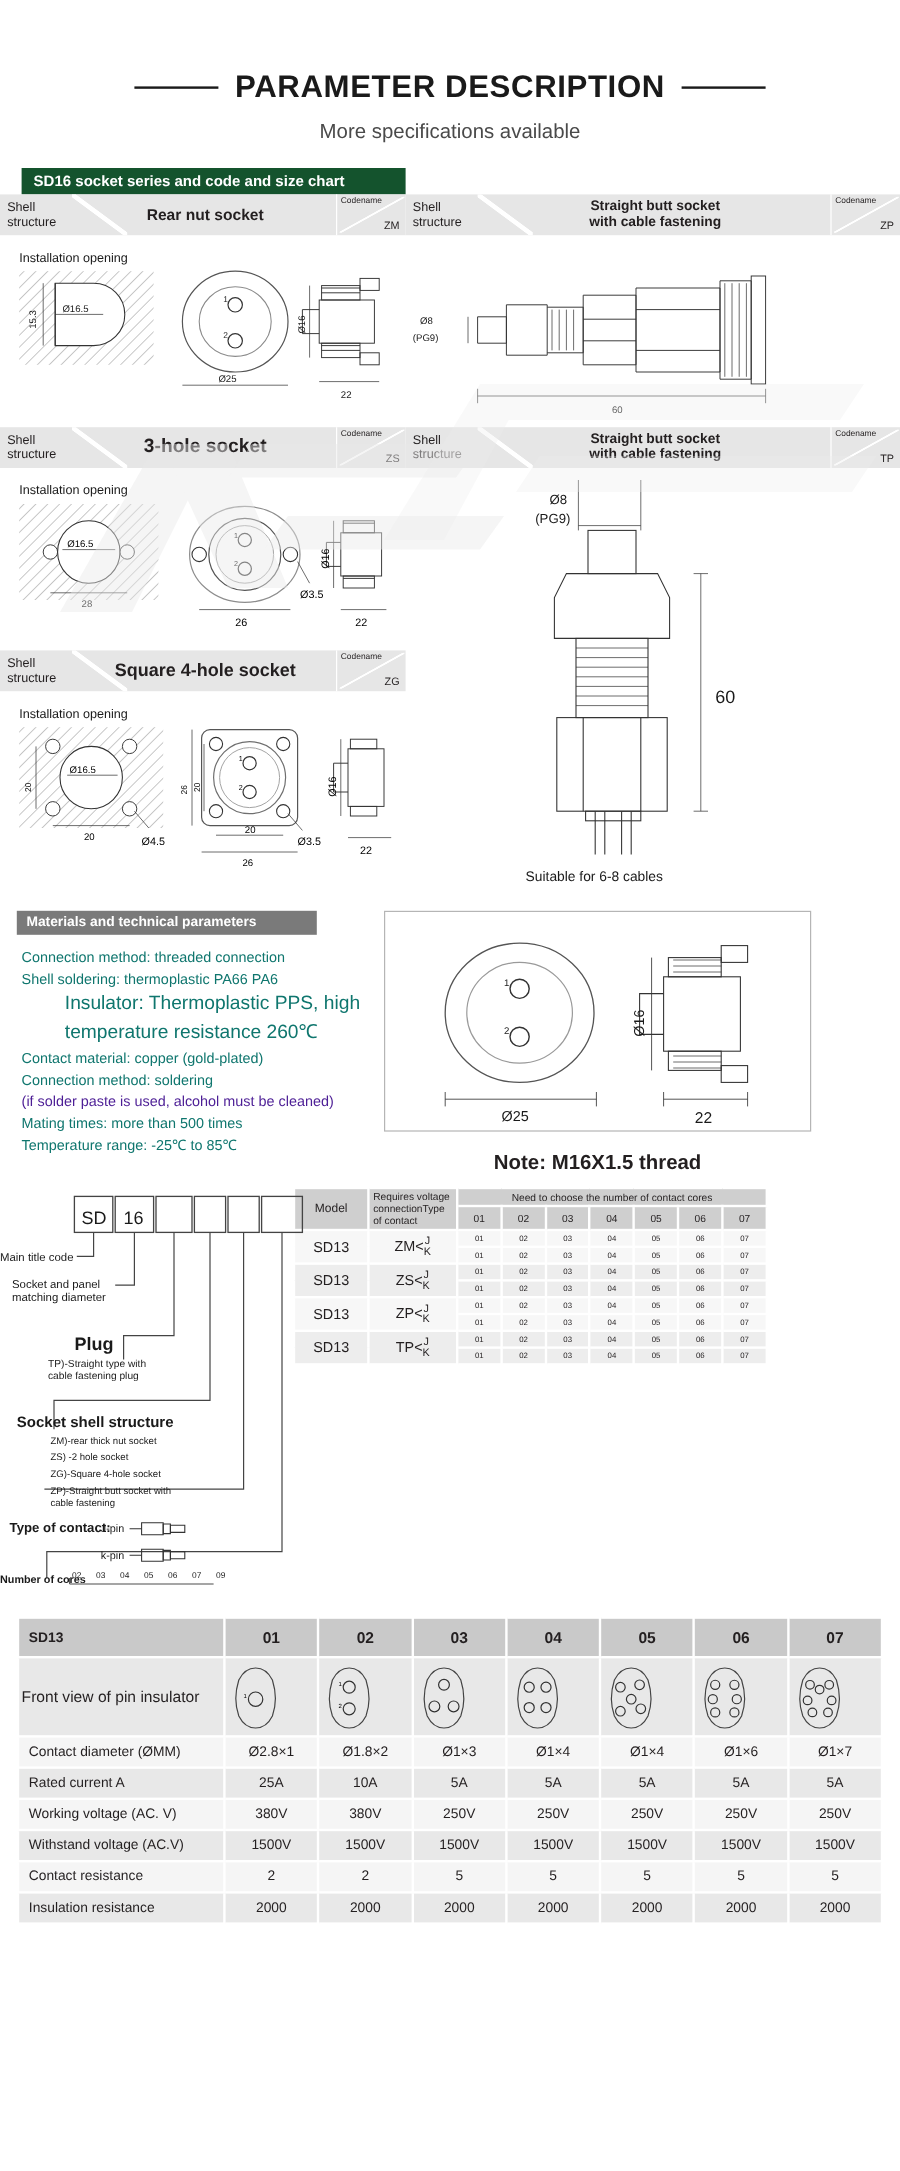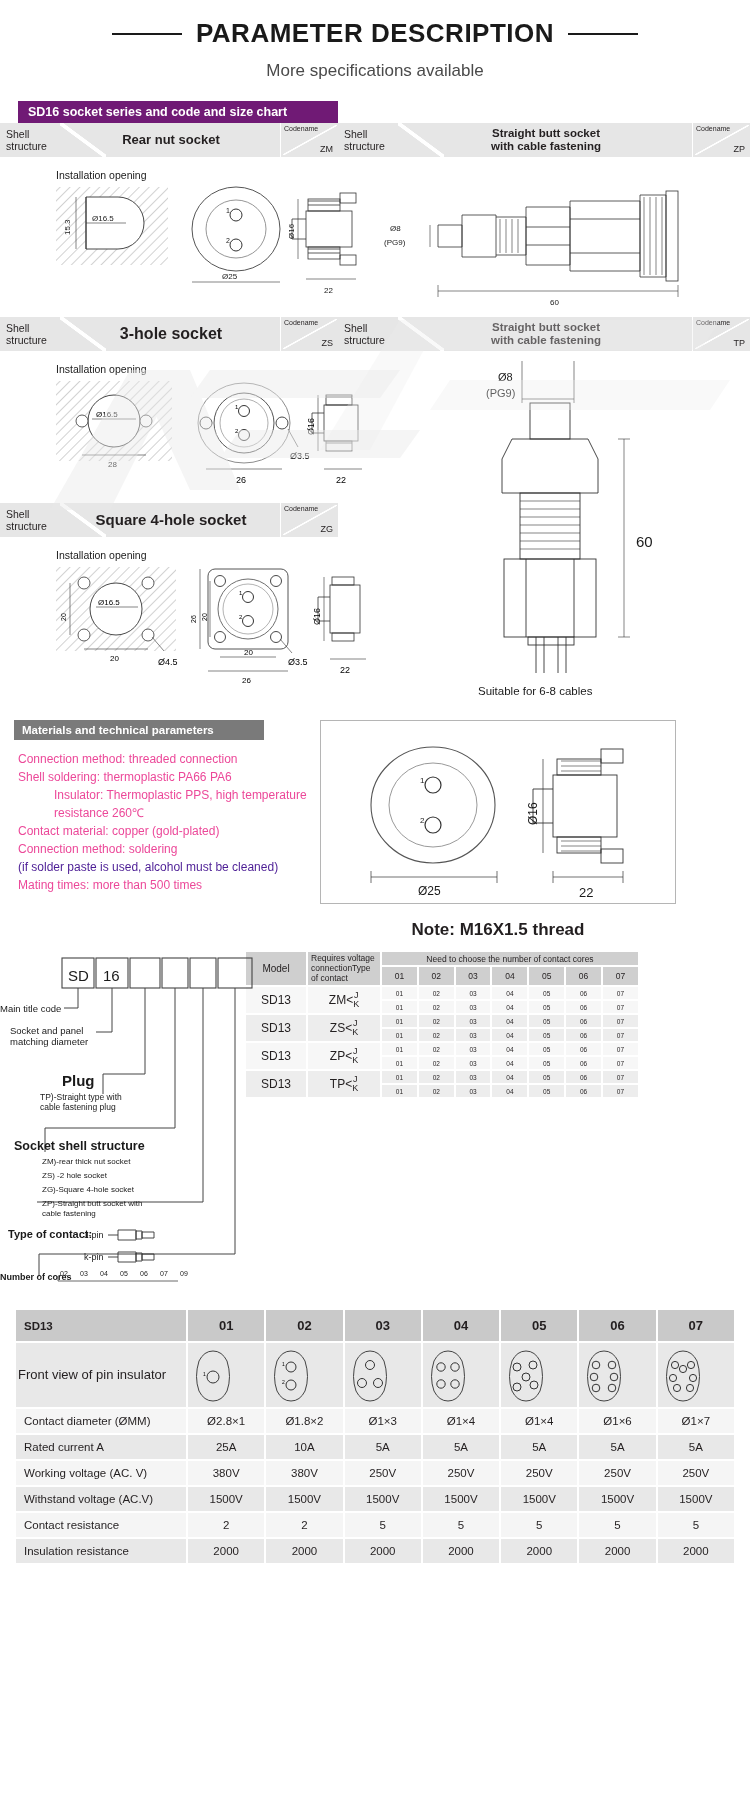--- a/index.html
+++ b/index.html
@@ -7,31 +7,31 @@
     width: 750px;
     background: #ffffff;
     font-family: "Liberation Sans", sans-serif;
     color: #231f20;
     position: relative;
   }
   .page { width: 750px; position: relative; overflow: hidden; }
 
   
   .header { padding: 18px 0 6px; text-align: center; }
-  .title-row { display: flex; align-items: center; justify-content: center; gap: 14px; }
+  .title-row { display: flex; align-items: center; justify-content: center; gap: 14px; margin-top: 39px; }
   .title-rule { width: 70px; height: 2px; background: #1a1a1a; }
   .main-title {
     font-size: 26px; font-weight: bold; letter-spacing: 0.5px;
     color: #1a1a1a; font-family: "Liberation Sans", sans-serif;
   }
   .sub-title { font-size: 17px; color: #4a4a4a; margin-top: 12px; font-weight: normal; }
 
   
   .series-banner {
-    margin: 14px 16px 0 18px; width: 320px; background: #701a75; color: #fff;
+    margin: 14px 16px 0 18px; width: 320px; background: #14532d; color: #fff;
     font-size: 12.5px; font-weight: bold; padding: 4px 10px;
   }
   .mat-banner {
     margin: 0 0 10px 14px; width: 250px; background: #7a7a7a; color: #fff;
     font-size: 11.5px; font-weight: bold; padding: 4px 8px;
   }
 
   
   .shell-hdr {
     display: flex; align-items: stretch; background: #e6e6e6;
@@ -60,31 +60,31 @@
   }
   .slash-deco::after {
     content: ""; position: absolute; left: 60px; top: 0; width: 46px; height: 34px;
     background: linear-gradient(to top right, transparent 46%, #fff 47%, #fff 53%, transparent 54%);
   }
 
   
   .row { display: flex; }
   .col-left { width: 338px; }
   .col-right { width: 412px; }
-  .draw { position: relative; margin-left: 40px; }
+  .draw { position: relative; }
   .lbl { font-size: 10.5px; color: #1a1a1a; }
   .dim { font-size: 8px; fill: #1a1a1a; font-family: "Liberation Sans", sans-serif; }
   .dim-s { font-size: 7px; fill: #1a1a1a; font-family: "Liberation Sans", sans-serif; }
   svg text { font-family: "Liberation Sans", sans-serif; }
   svg { display: block; }
 
   
   .mat-list { margin: 10px 0 0 18px; }
-  .mat-list li { list-style: none; font-size: 12px; line-height: 1.5; color: #ec4899; }
-  .mat-list li.small { font-size: 12px; padding-left: 36px; }
+  .mat-list li { list-style: none; font-size: 12px; line-height: 1.5; color: #0f766e; }
+  .mat-list li.small { font-size: 16px; padding-left: 36px; }
   .mat-list li.red { color: #4c1d95; }
 
   
   .note-box { border: 1px solid #b5b5b5; }
   .note-text { text-align: center; font-size: 17px; font-weight: bold; margin-top: 16px; }
 
   
   table { border-collapse: collapse; }
   .model-tbl { margin-left: 244px; width: 396px; font-size: 10px; }
   .model-tbl td, .model-tbl th {
@@ -456,20 +456,21 @@
     <div style="width:320px">
       <div class="mat-banner">Materials and technical parameters</div>
       <ul class="mat-list">
         <li>Connection method: threaded connection</li>
         <li>Shell soldering: thermoplastic PA66 PA6</li>
         <li class="small">Insulator: Thermoplastic PPS, high temperature resistance 260℃</li>
         <li>Contact material: copper (gold-plated)</li>
         <li>Connection method: soldering</li>
         <li class="red">(if solder paste is used, alcohol must be cleaned)</li>
         <li>Mating times: more than 500 times</li>
+        <li>Temperature range: -25℃ to 85℃</li>
       </ul>
     </div>
 
     <div style="width:430px; padding-left:0px">
       <div class="note-box" style="width:356px; height:184px; position:relative">
         <svg width="354" height="182" viewBox="0 0 354 182">
           <ellipse cx="112" cy="84" rx="62" ry="58" fill="none" stroke="#555" stroke-width="1.1"></ellipse>
           <ellipse cx="112" cy="84" rx="44" ry="42" fill="none" stroke="#9a9a9a" stroke-width="1"></ellipse>
           <circle cx="112" cy="64" r="8" fill="none" stroke="#333" stroke-width="1.2"></circle>
           <circle cx="112" cy="104" r="8" fill="none" stroke="#333" stroke-width="1.2"></circle>

